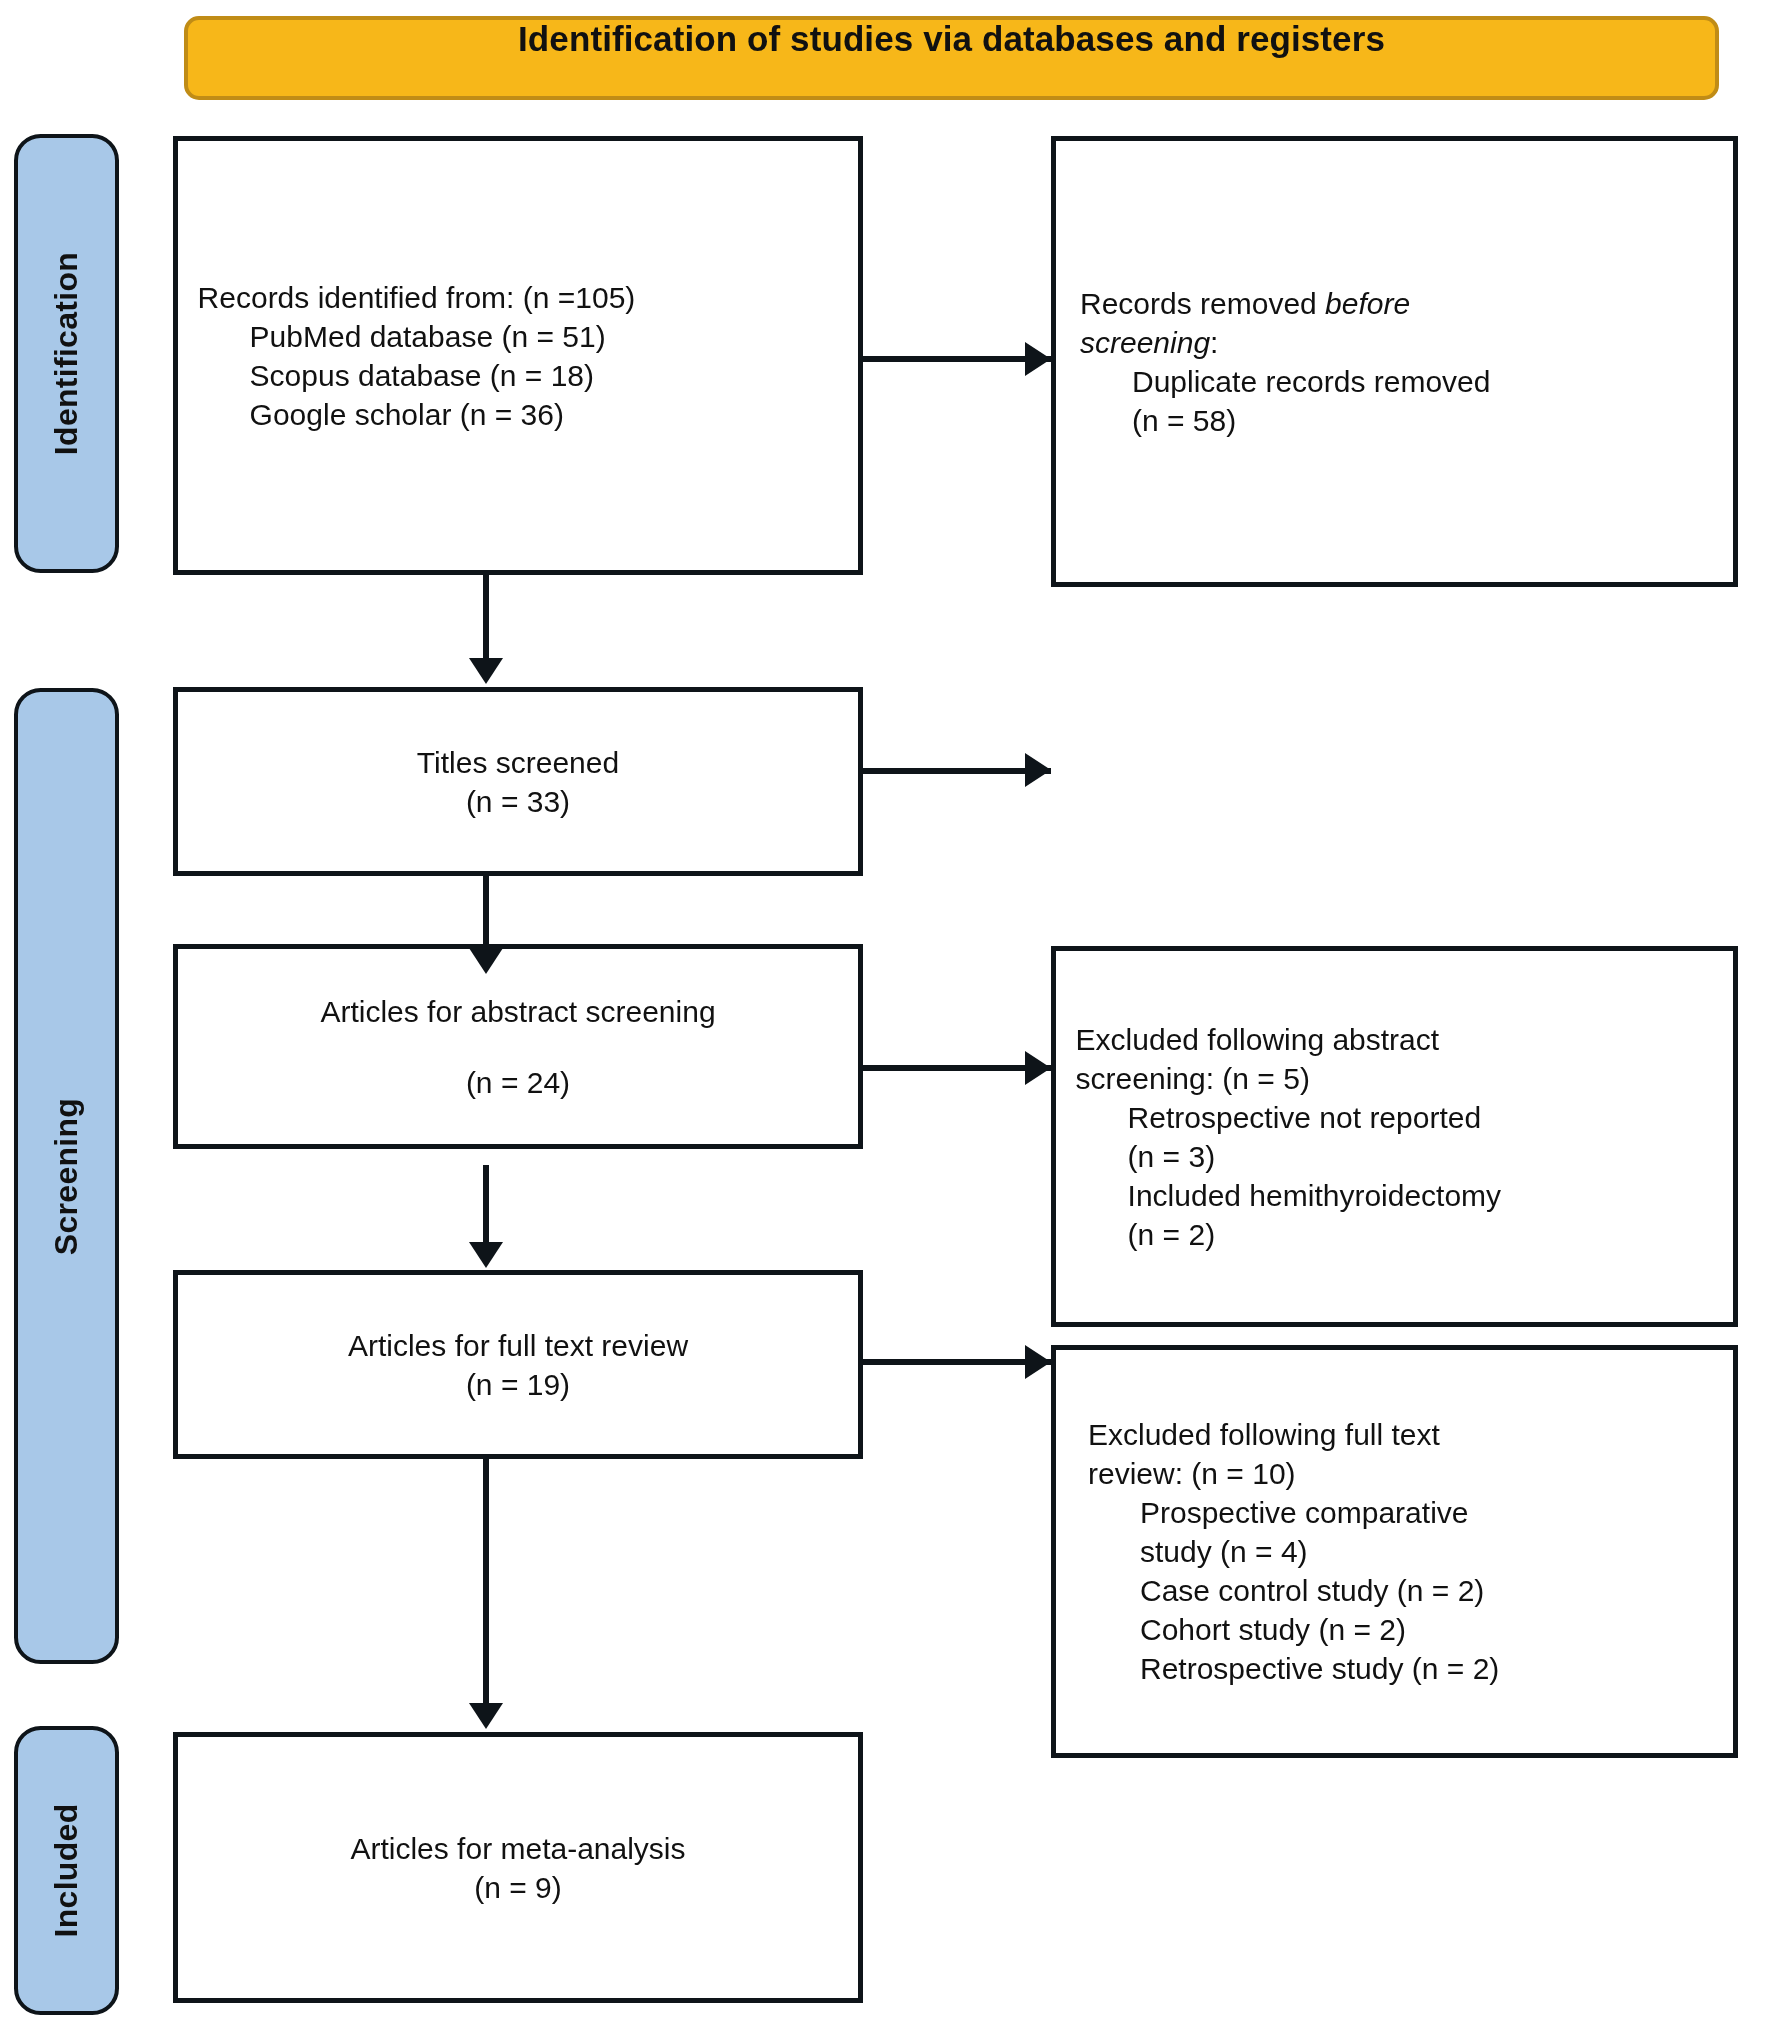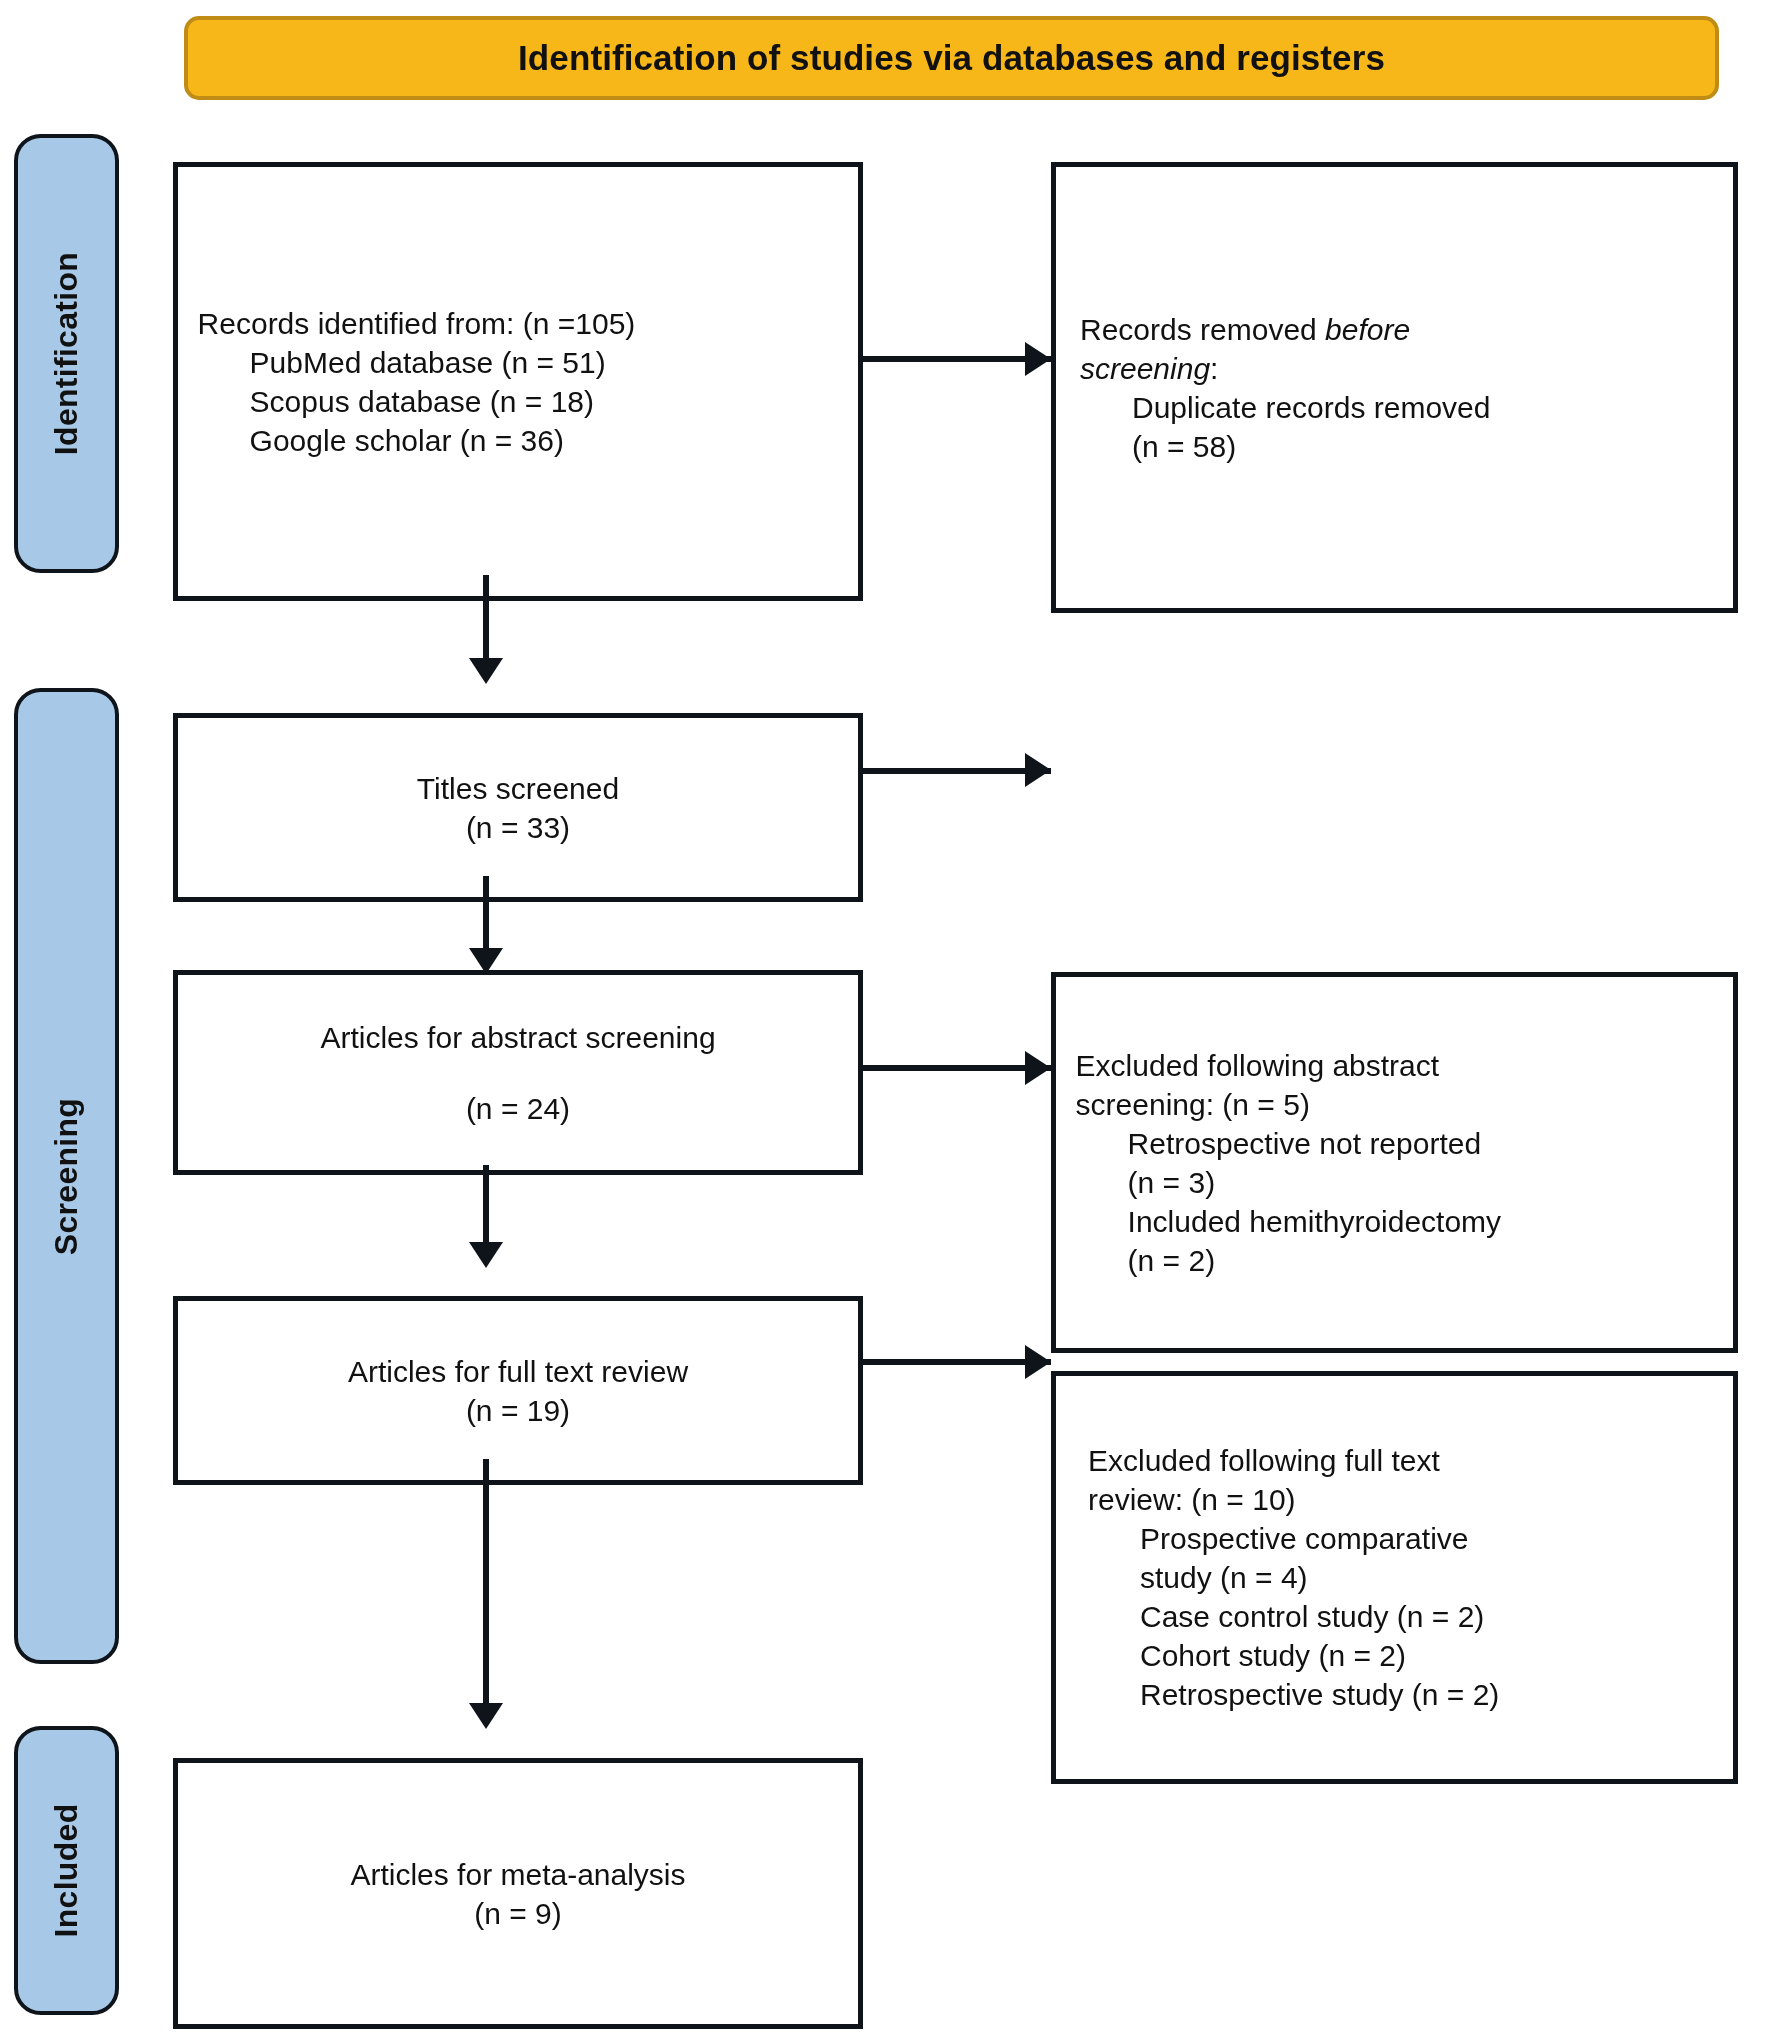--- a/index.html
+++ b/index.html
@@ -24,21 +24,20 @@
     position: absolute;
     left: 184px;
     top: 16px;
     width: 1535px;
     height: 84px;
     background: #F7B719;
     border: 4px solid #C08C16;
     border-radius: 15px;
     box-sizing: border-box;
     display: flex;
-    align-items: center;
     justify-content: center;
   }
   .header-banner .header-text {
     font-size: 35px;
     font-weight: bold;
     color: #111111;
     letter-spacing: 0.1px;
     text-align: center;
     line-height: 1.1;
   }
@@ -69,21 +68,20 @@
   
   .flow-box {
     position: absolute;
     background: #ffffff;
     border: 5.2px solid #0E1419;
     box-sizing: border-box;
     display: flex;
     flex-direction: column;
     justify-content: center;
     padding: 9.2px 19.6px;
-    margin-top: 26px;
   }
   .flow-box .line {
     font-size: 30px;
     line-height: 1.30;
     color: #111111;
     white-space: pre-wrap;
   }
   .flow-box.centered .line { text-align: center; }
   .flow-box .indent-1 { padding-left: 52px; }
   .flow-box .ital { font-style: italic; }

